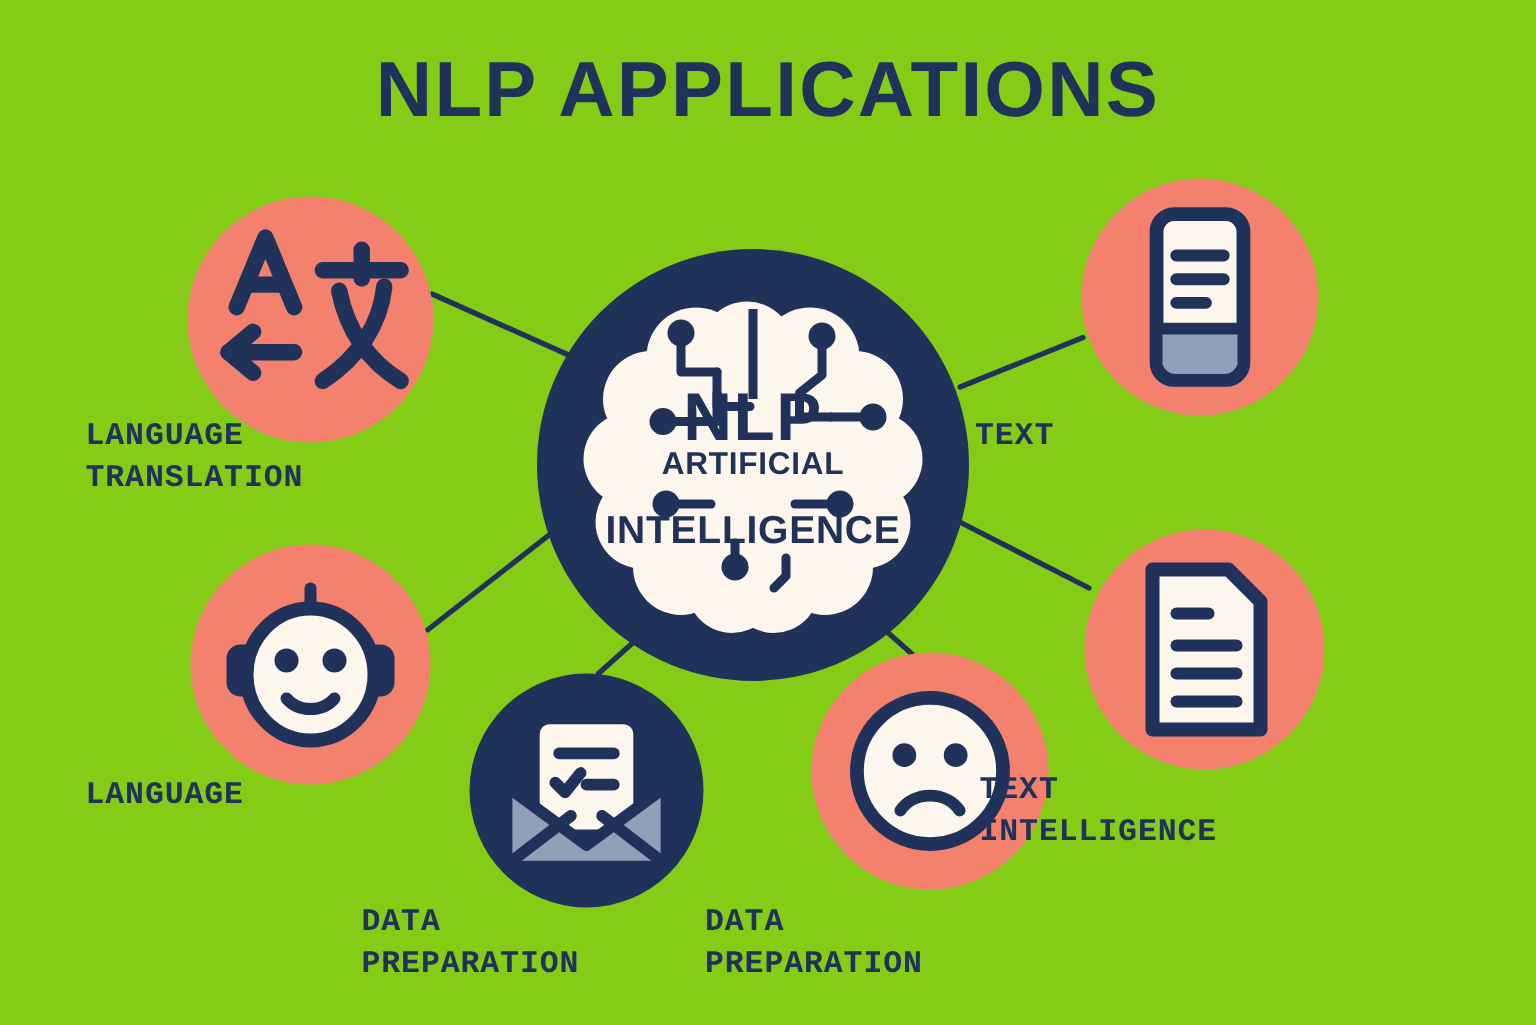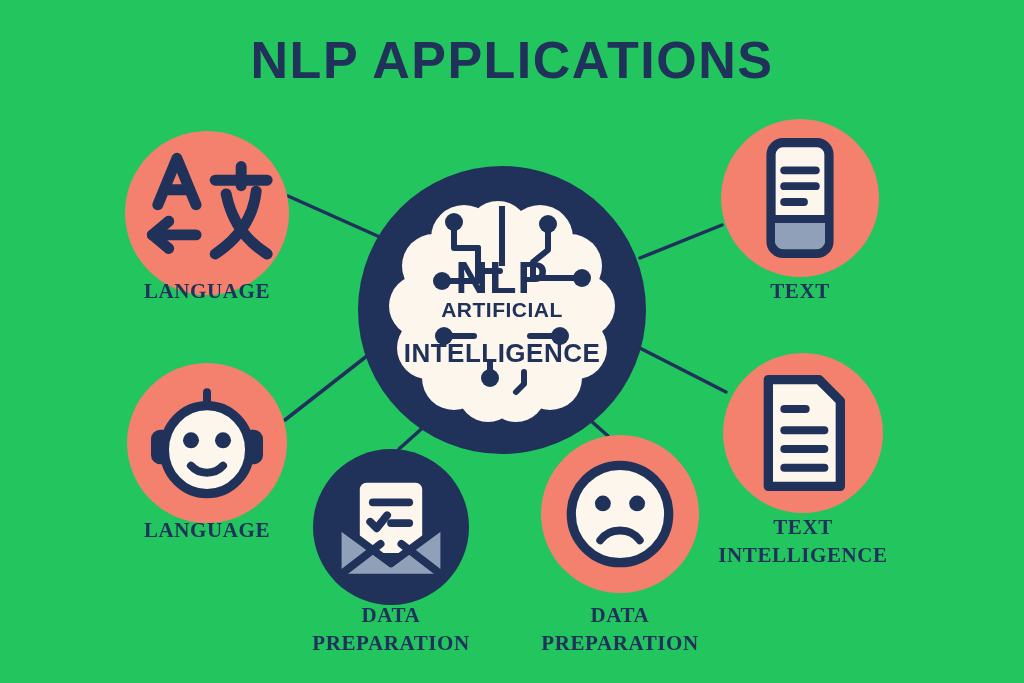--- a/index.html
+++ b/index.html
@@ -5,21 +5,21 @@
 <style>
   html, body {
     margin: 0;
     padding: 0;
     background: #faf8f6;
   }
   #canvas {
     position: relative;
     width: 1024px;
     height: 683px;
-    background: #22c55e;
+    background: #84cc16;
     overflow: hidden;
     font-family: "Liberation Sans", sans-serif;
   }
   #title {
     position: absolute;
     left: 0;
     top: 30px;
     width: 1024px;
     text-align: center;
     font-size: 52px;
@@ -43,27 +43,27 @@
   .node-circle {
     position: absolute;
     border-radius: 50%;
     display: flex;
     align-items: center;
     justify-content: center;
     overflow: hidden;
   }
   .node-label {
     position: absolute;
-    text-align: center;
+    text-align: left;
     font-size: 21px;
     font-weight: bold;
     letter-spacing: 0.6px;
     line-height: 1.32;
     color: #20325a;
-    font-family: Liberation Serif, serif;
+    font-family: Liberation Mono, monospace;
   }
   #hub {
     position: absolute;
     left: 358px;
     top: 166px;
     width: 288px;
     height: 288px;
     border-radius: 50%;
     background: #20325a;
   }
@@ -174,20 +174,21 @@
           <path d="M32 66 L20 76 L32 86"></path>
           <path d="M66 36 L104 36"></path>
           <path d="M85 26 L85 40"></path>
           <path d="M96 44 C94 62 84 78 66 90"></path>
           <path d="M74 46 C78 66 88 80 104 90"></path>
         </g>
       </svg>
     </div>
     <div class="node-label" id="l-language-translation" style="left: 57px; top: 278px; width: 300px;">
       <div>LANGUAGE</div>
+      <div>TRANSLATION</div>
     </div>
   </div>
 
   <div class="node">
     <div class="node-circle" id="c-chatbots" style="left: 127px; top: 363px; width: 160px; height: 160px; background: rgb(244, 128, 110);">
       <svg width="100%" height="100%" viewBox="0 0 120 120">
         <path d="M60 22 L60 32" stroke="#20325a" stroke-width="6" stroke-linecap="round"></path>
         <rect x="18" y="50" width="16" height="26" rx="7" fill="#20325a"></rect>
         <rect x="86" y="50" width="16" height="26" rx="7" fill="#20325a"></rect>
         <ellipse cx="60" cy="65" rx="32" ry="33" fill="#fdf6ec" stroke="#20325a" stroke-width="7"></ellipse>

